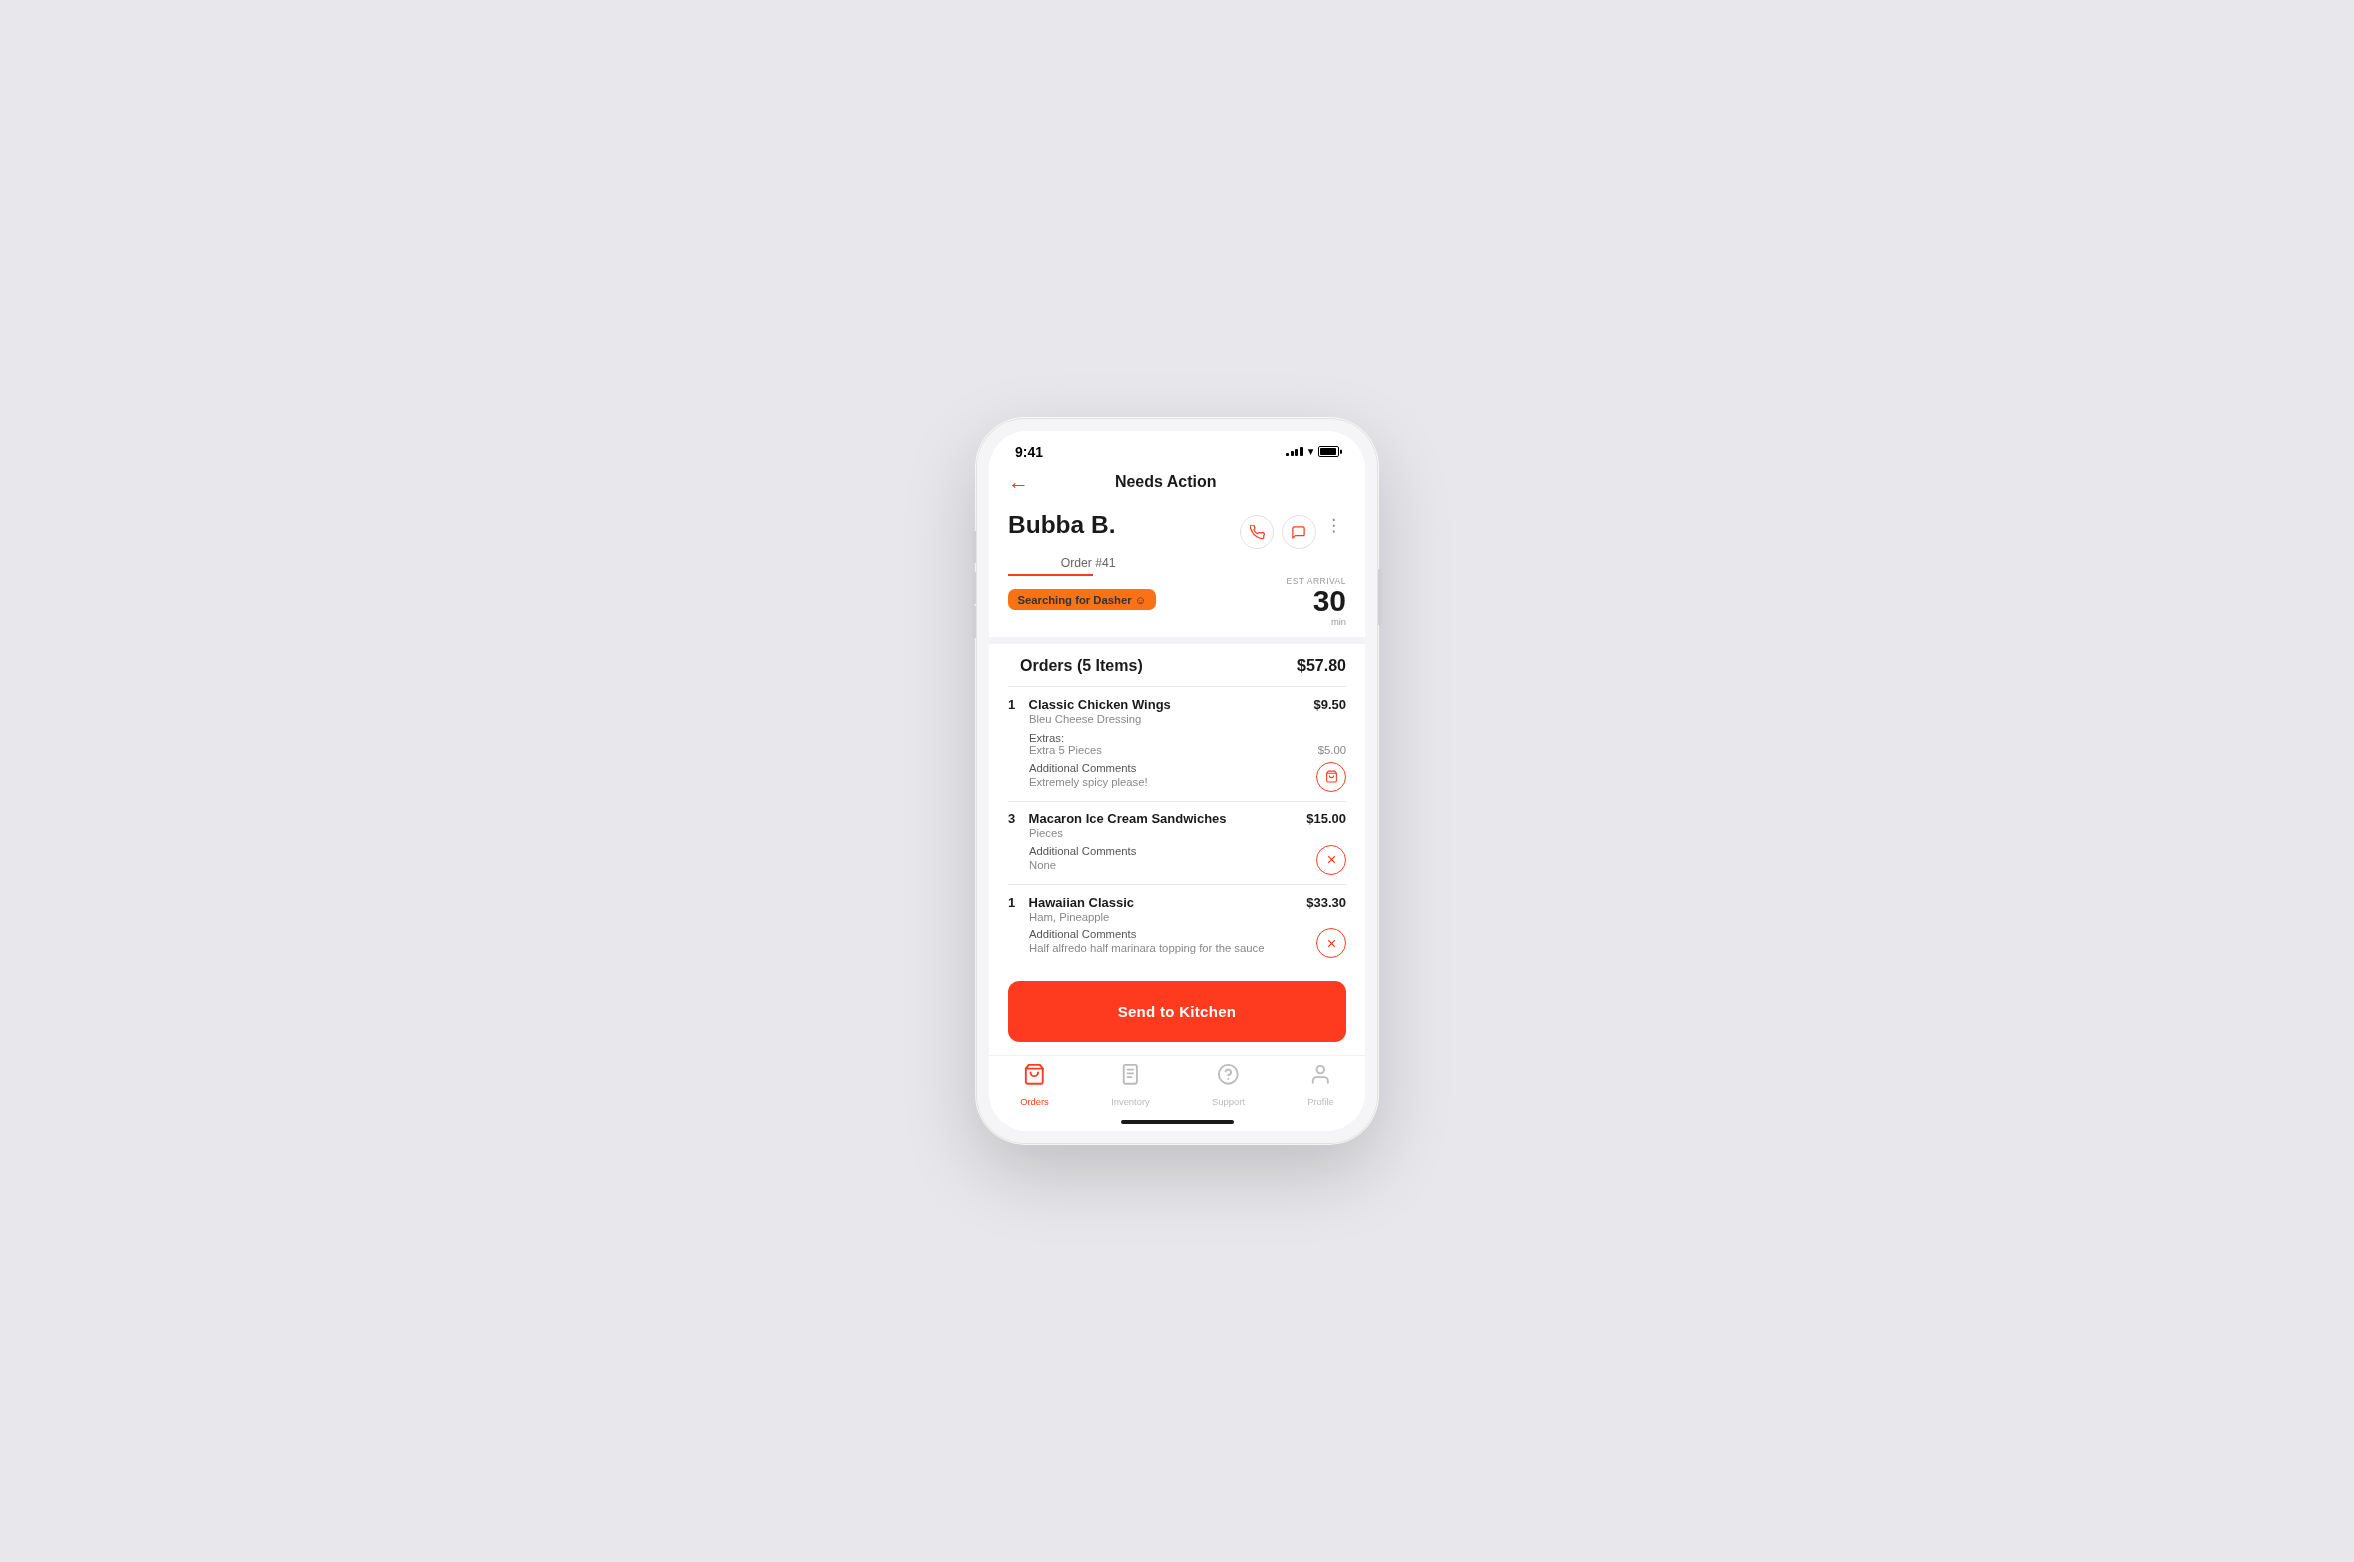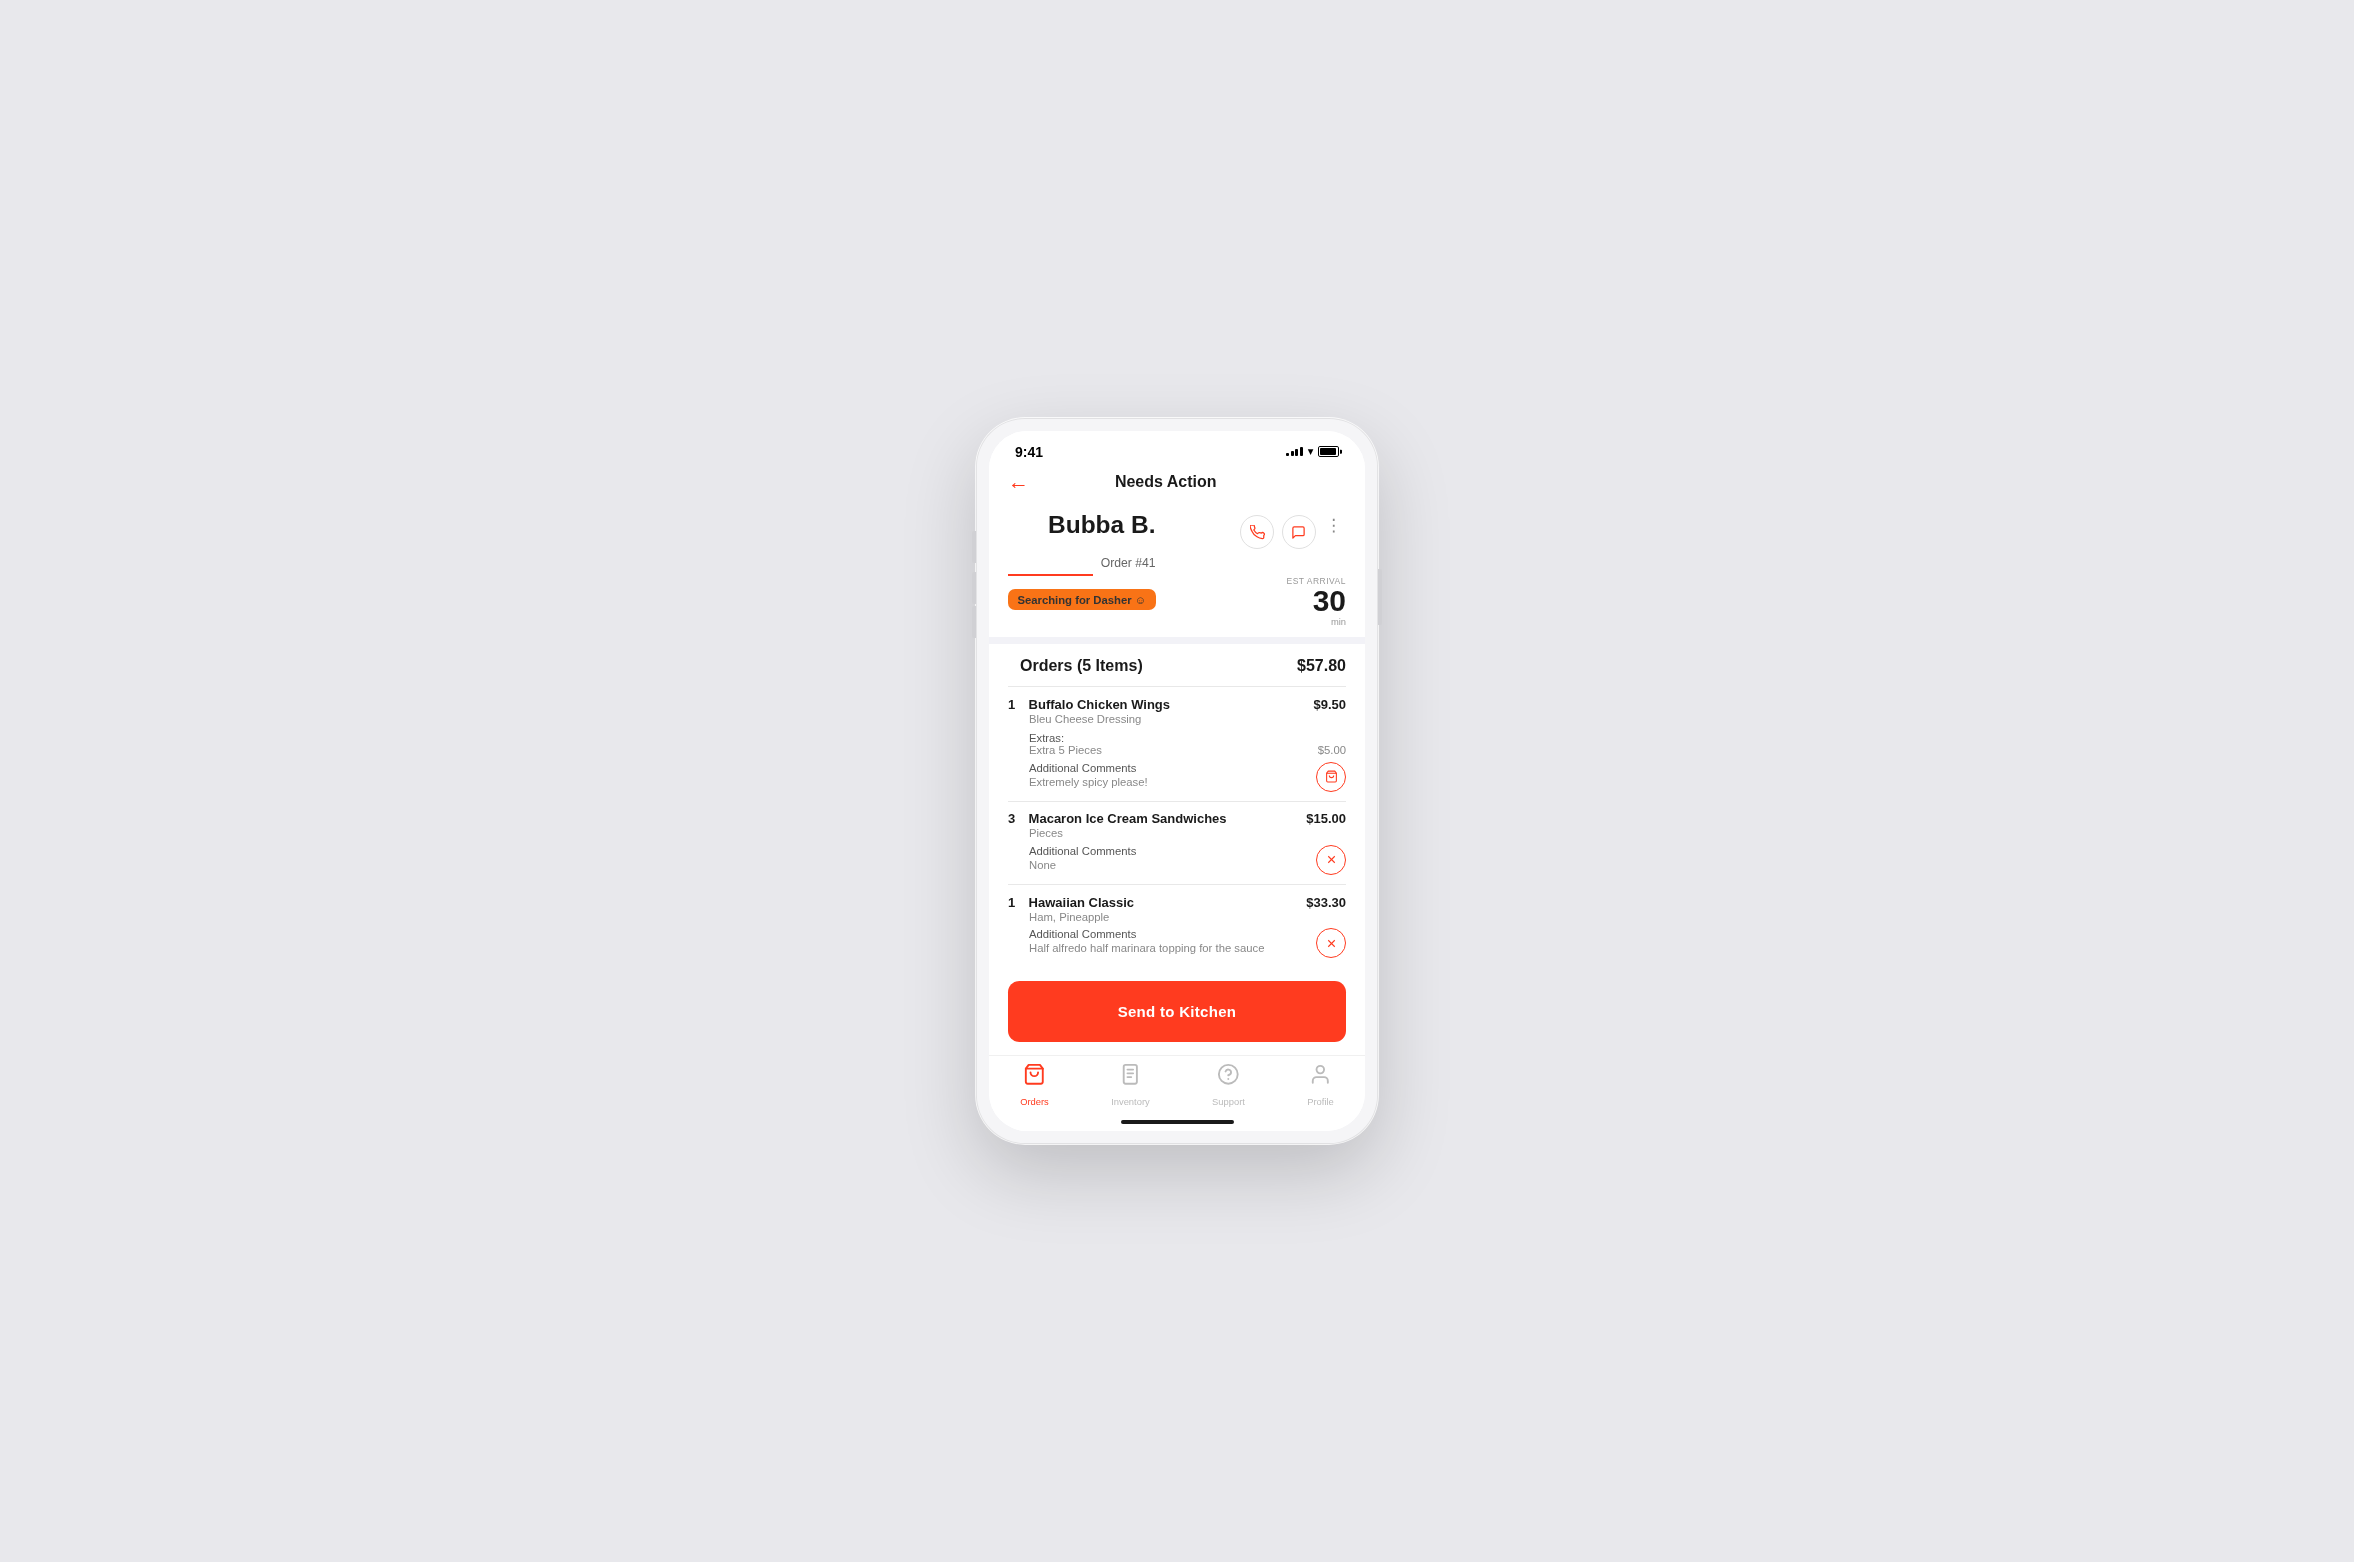--- a/index.html
+++ b/index.html
@@ -121,21 +121,20 @@
     .customer-row {
       display: flex;
       justify-content: space-between;
       align-items: flex-start;
     }
 
     .customer-name {
       font-size: 24.5px;
       font-weight: 800;
       color: #1a1a1a;
-      margin-left: 40px;
     }
 
     .customer-order {
       font-size: 12.2px;
       color: #666;
       margin-top: 17px;
       text-align: right;
     }
 
     .customer-underline {
@@ -509,21 +508,21 @@
     
     <div class="order-section">
       <div class="order-header">
         <span class="order-title">Orders (5 Items)</span>
         <span class="order-total">$57.80</span>
       </div>
 
       <div class="order-item">
         <div class="item-main-row">
           <span class="item-qty">1</span>
-          <span class="item-name">Buffalo Chicken Wings</span>
+          <span class="item-name">Classic Chicken Wings</span>
           <span class="item-price">$9.50</span>
         </div>
         <div class="item-sub">Bleu Cheese Dressing</div>
         <div class="item-extras">
           <div class="extras-label">Extras:</div>
           <div class="extras-row">
             <span class="extras-name">Extra 5 Pieces</span>
             <span class="extras-price">$5.00</span>
           </div>
         </div>

